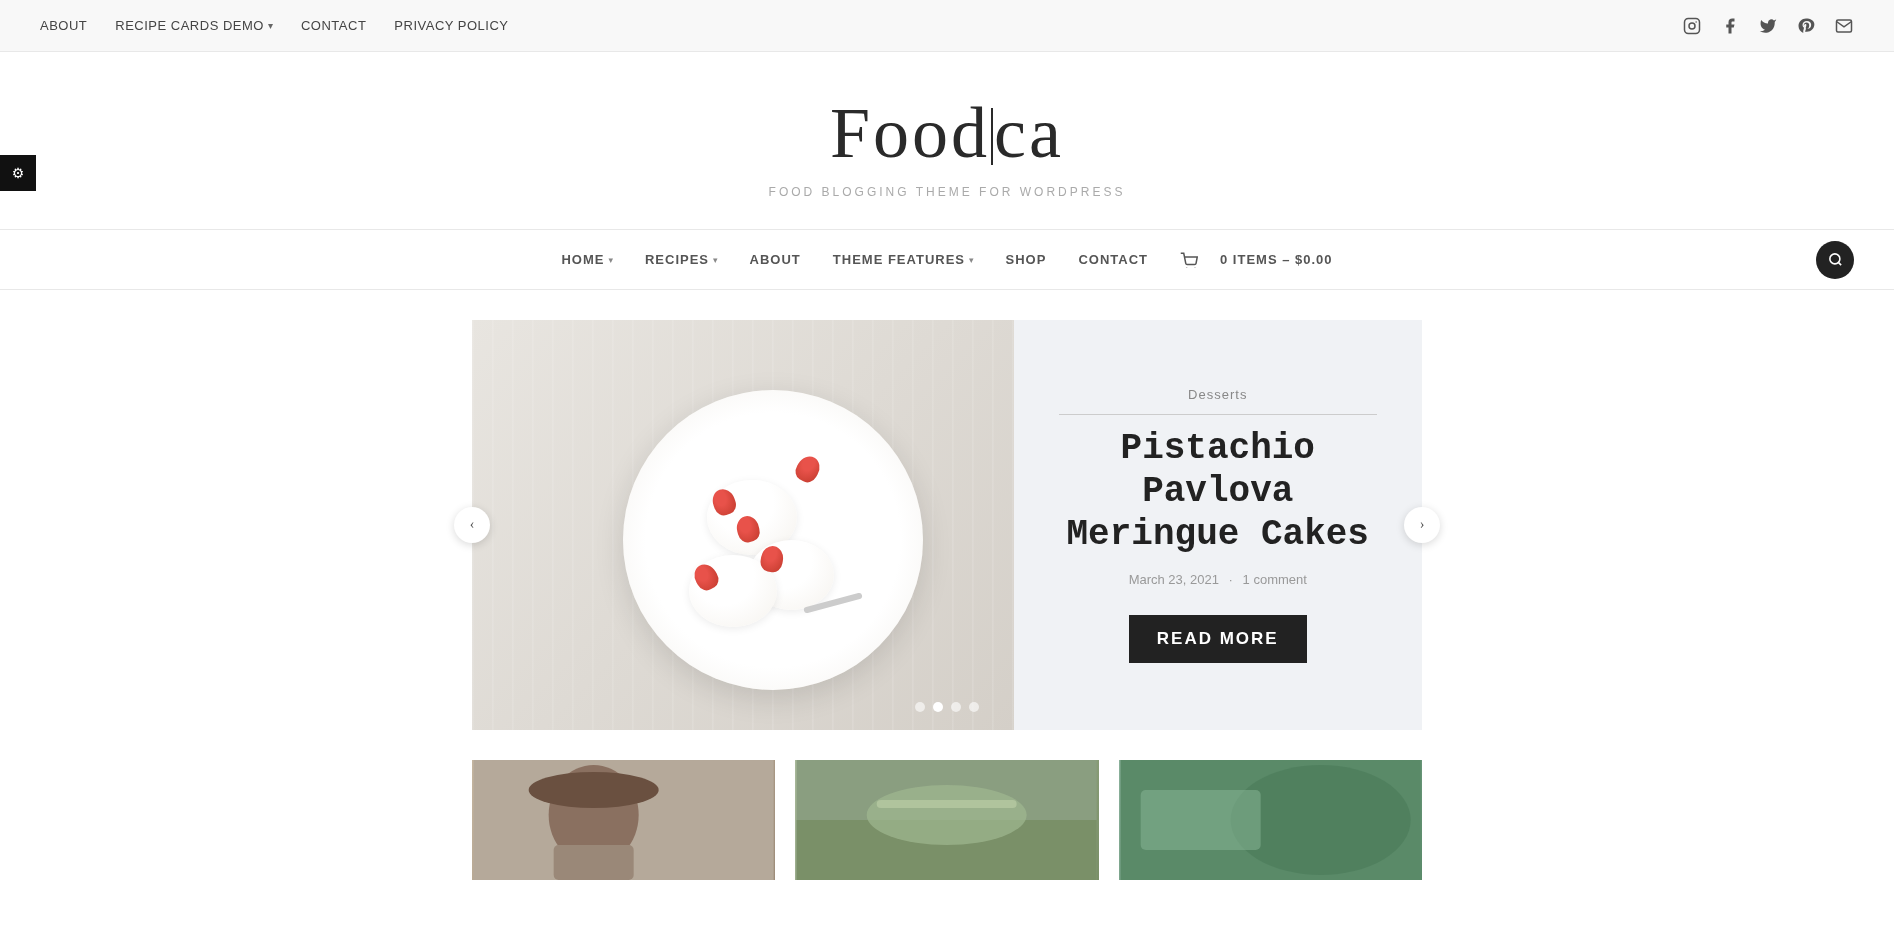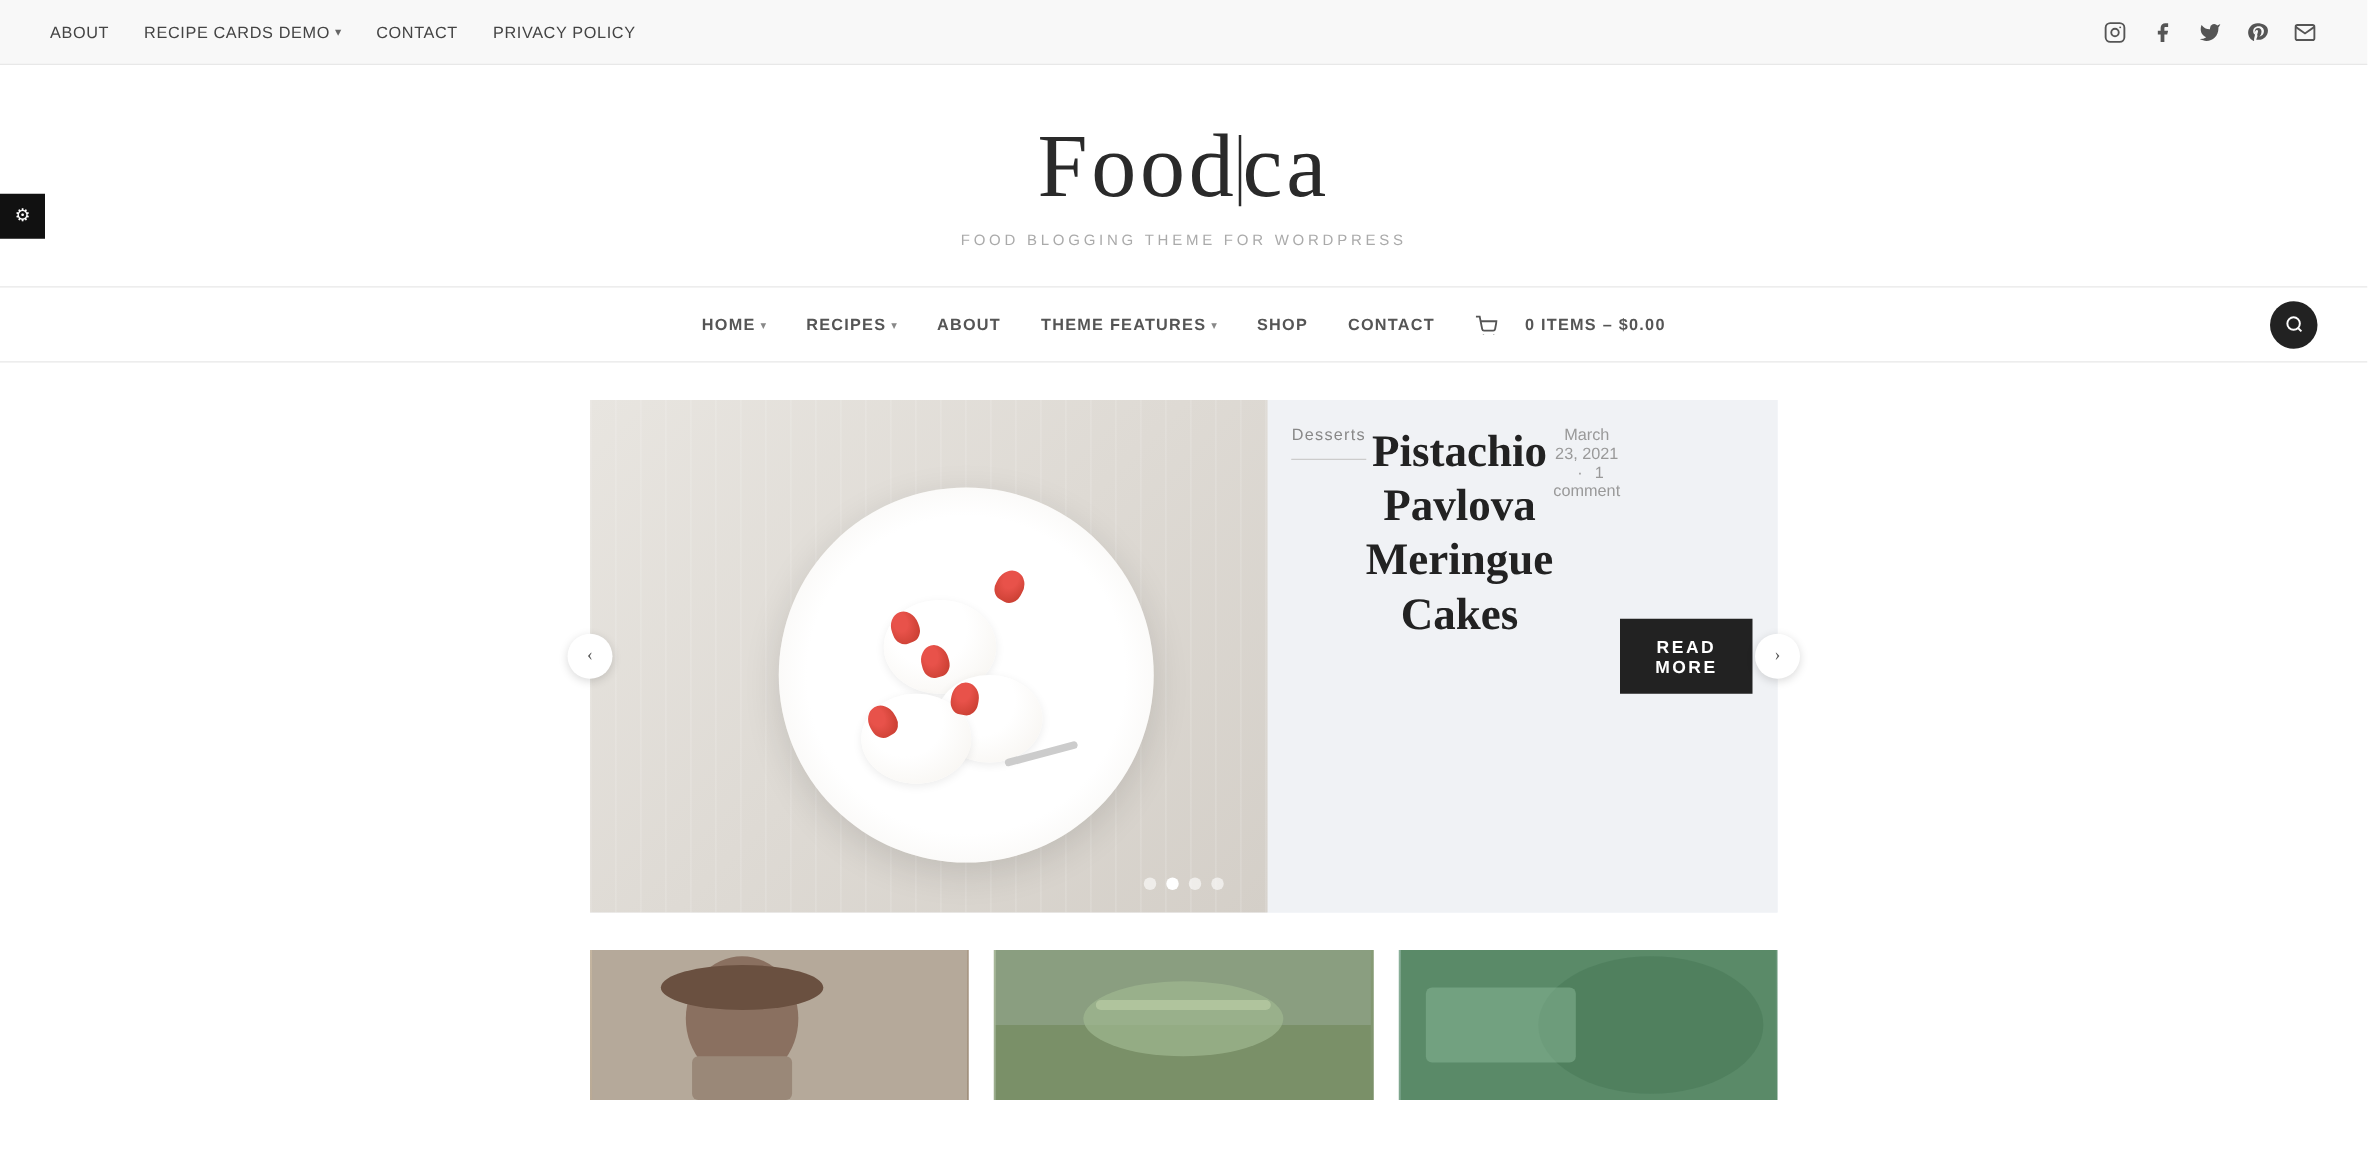--- a/index.html
+++ b/index.html
@@ -226,38 +226,38 @@
         rgba(255,255,255,0.05) 2px,
         transparent 2px,
         transparent 20px
       );
     }
 
     .hero-content {
       width: 43%;
       padding: 20px 45px;
       display: flex;
-      flex-direction: row;
+      flex-direction: column;
       align-items: flex-start;
       justify-content: center;
       background: #f0f2f5;
     }
     .hero-category {
       font-family: Arial, sans-serif;
       font-size: 13px;
       color: #888;
       letter-spacing: 1px;
       margin-bottom: 12px;
       padding-bottom: 12px;
       border-bottom: 1px solid #ccc;
       width: 100%;
       text-align: center;
     }
     .hero-title {
-      font-family: Liberation Serif, serif;
+      font-family: Liberation Mono, monospace;
       font-size: 36px;
       font-weight: 700;
       color: #222;
       line-height: 1.2;
       text-align: center;
       margin-bottom: 16px;
       width: 100%;
     }
     .hero-meta {
       font-family: Liberation Sans, sans-serif;
@@ -265,21 +265,21 @@
       color: #999;
       text-align: center;
       width: 100%;
       margin-bottom: 28px;
     }
     .hero-meta .dot { margin: 0 6px; }
     .read-more-btn {
       background: #222;
       color: #fff;
       font-family: Arial, sans-serif;
-      font-size: 14px;
+      font-size: 17px;
       letter-spacing: 2px;
       text-transform: uppercase;
       padding: 14px 28px;
       border: none;
       cursor: pointer;
       align-self: center;
       font-weight: 600;
     }
 
     

